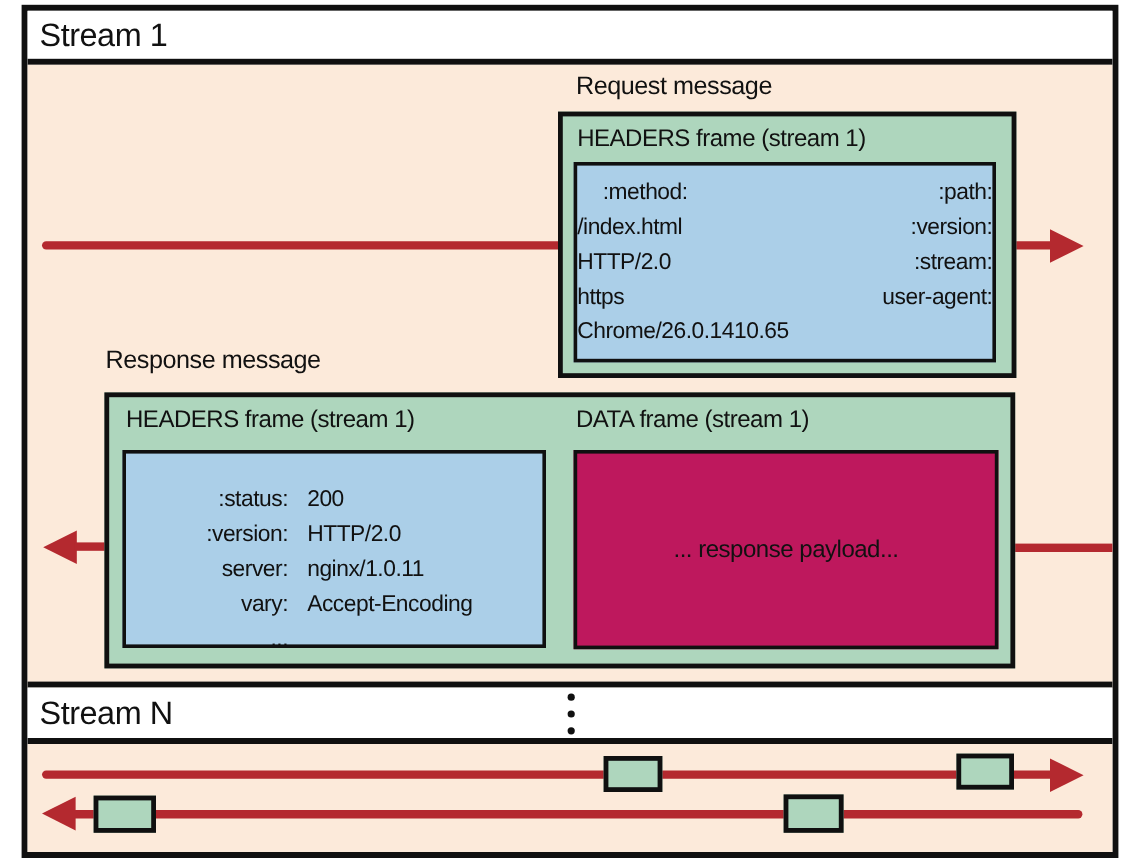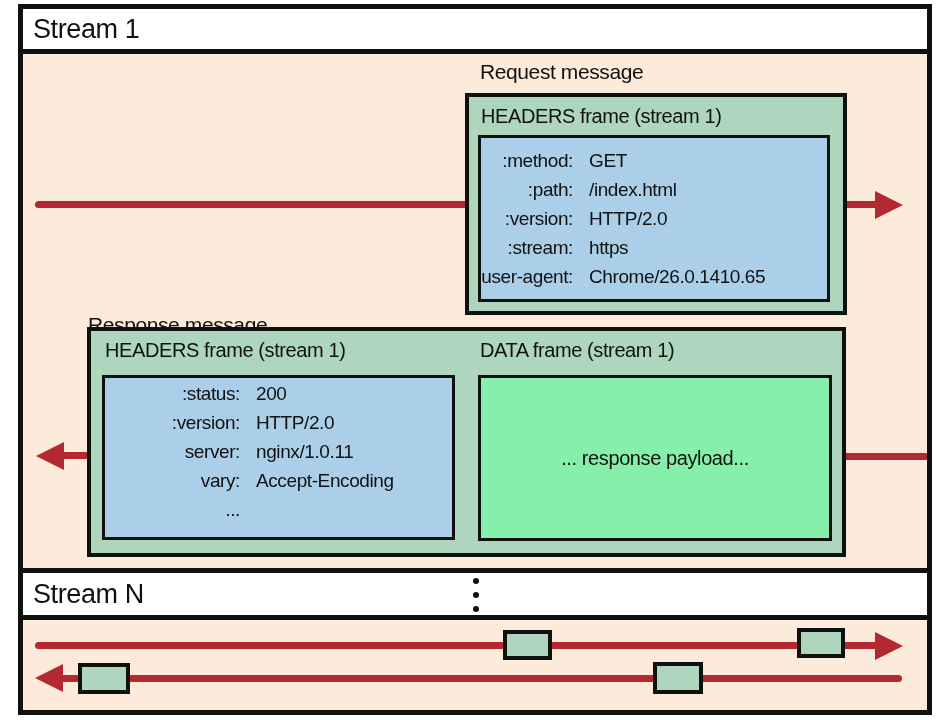--- a/index.html
+++ b/index.html
@@ -23,21 +23,21 @@
   .arrowhead-left{position:absolute;width:0;height:0;
       border-top:14px solid transparent;border-bottom:14px solid transparent;border-right:28px solid #b4292f;}
   
   .msg-label{position:absolute;font-size:21px;}
   .frame-box{position:absolute;background:#aed6bd;border:4px solid #101010;box-sizing:border-box;}
   .frame-title{position:absolute;font-size:20px;top:8px;}
   .kv-box{position:absolute;background:#abcfe8;border:3px solid #101010;box-sizing:border-box;
           display:grid;column-gap:16px;align-content:start;font-size:19px;line-height:29px;}
   .kv-key{text-align:right;}
   .kv-val{text-align:left;white-space:nowrap;}
-  .payload-box{position:absolute;background:#86efac;border:3px solid #101010;box-sizing:border-box;
+  .payload-box{position:absolute;background:#be185d;border:3px solid #101010;box-sizing:border-box;
           display:flex;align-items:center;justify-content:center;font-size:20px;}
   
   .mini-frame{position:absolute;background:#aed6bd;border:4px solid #101010;box-sizing:border-box;z-index:2;}
   
   .vdots{position:absolute;left:450px;top:5px;display:flex;flex-direction:column;gap:8px;}
   .vdots .dot{width:6px;height:6px;border-radius:50%;background:#101010;}
 </style>
 </head>
 <body>
 
@@ -55,37 +55,36 @@
 
       <div class="arrowhead-left" style="left:13px;top:388px;"></div>
       <div class="hline" style="left:39px;top:398px;width:30px;"></div>
       <div class="hline" style="left:822px;top:399px;width:82px;"></div>
 
       <div class="msg-label" style="left:457px;top:6px;">Request message</div>
       <div class="frame-box" style="left:442px;top:39px;width:382px;height:222px;">
         <div class="frame-title" style="left:12px;">HEADERS frame (stream 1)</div>
         <div class="kv-box" style="left:9px;top:38px;width:352px;height:167px;grid-template-columns:92px 1fr;padding-top:8px;">
             <span class="kv-key">:method:</span>
-            <span class="kv-val">GET</span>
             <span class="kv-key">:path:</span>
             <span class="kv-val">/index.html</span>
             <span class="kv-key">:version:</span>
             <span class="kv-val">HTTP/2.0</span>
             <span class="kv-key">:stream:</span>
             <span class="kv-val">https</span>
             <span class="kv-key">user-agent:</span>
             <span class="kv-val">Chrome/26.0.1410.65</span>
           </div>
       </div>
 
-      <div class="msg-label" style="left:65px;top:235px;margin-top:24px;">Response message</div>
+      <div class="msg-label" style="left:65px;top:235px;">Response message</div>
       <div class="frame-box" style="left:64px;top:273px;width:759px;height:230px;">
         <div class="frame-title" style="left:14px;">HEADERS frame (stream 1)</div>
         <div class="frame-title" style="left:389px;">DATA frame (stream 1)</div>
-        <div class="kv-box" style="left:11px;top:44px;width:353px;height:165px;grid-template-columns:135px 1fr;padding-top:1px;">
+        <div class="kv-box" style="left:11px;top:44px;width:353px;height:165px;grid-template-columns:135px 1fr;padding-top:24px;">
             <span class="kv-key">:status:</span>
             <span class="kv-val">200</span>
             <span class="kv-key">:version:</span>
             <span class="kv-val">HTTP/2.0</span>
             <span class="kv-key">server:</span>
             <span class="kv-val">nginx/1.0.11</span>
             <span class="kv-key">vary:</span>
             <span class="kv-val">Accept-Encoding</span>
             <span class="kv-key">...</span>
             <span class="kv-val"></span>

